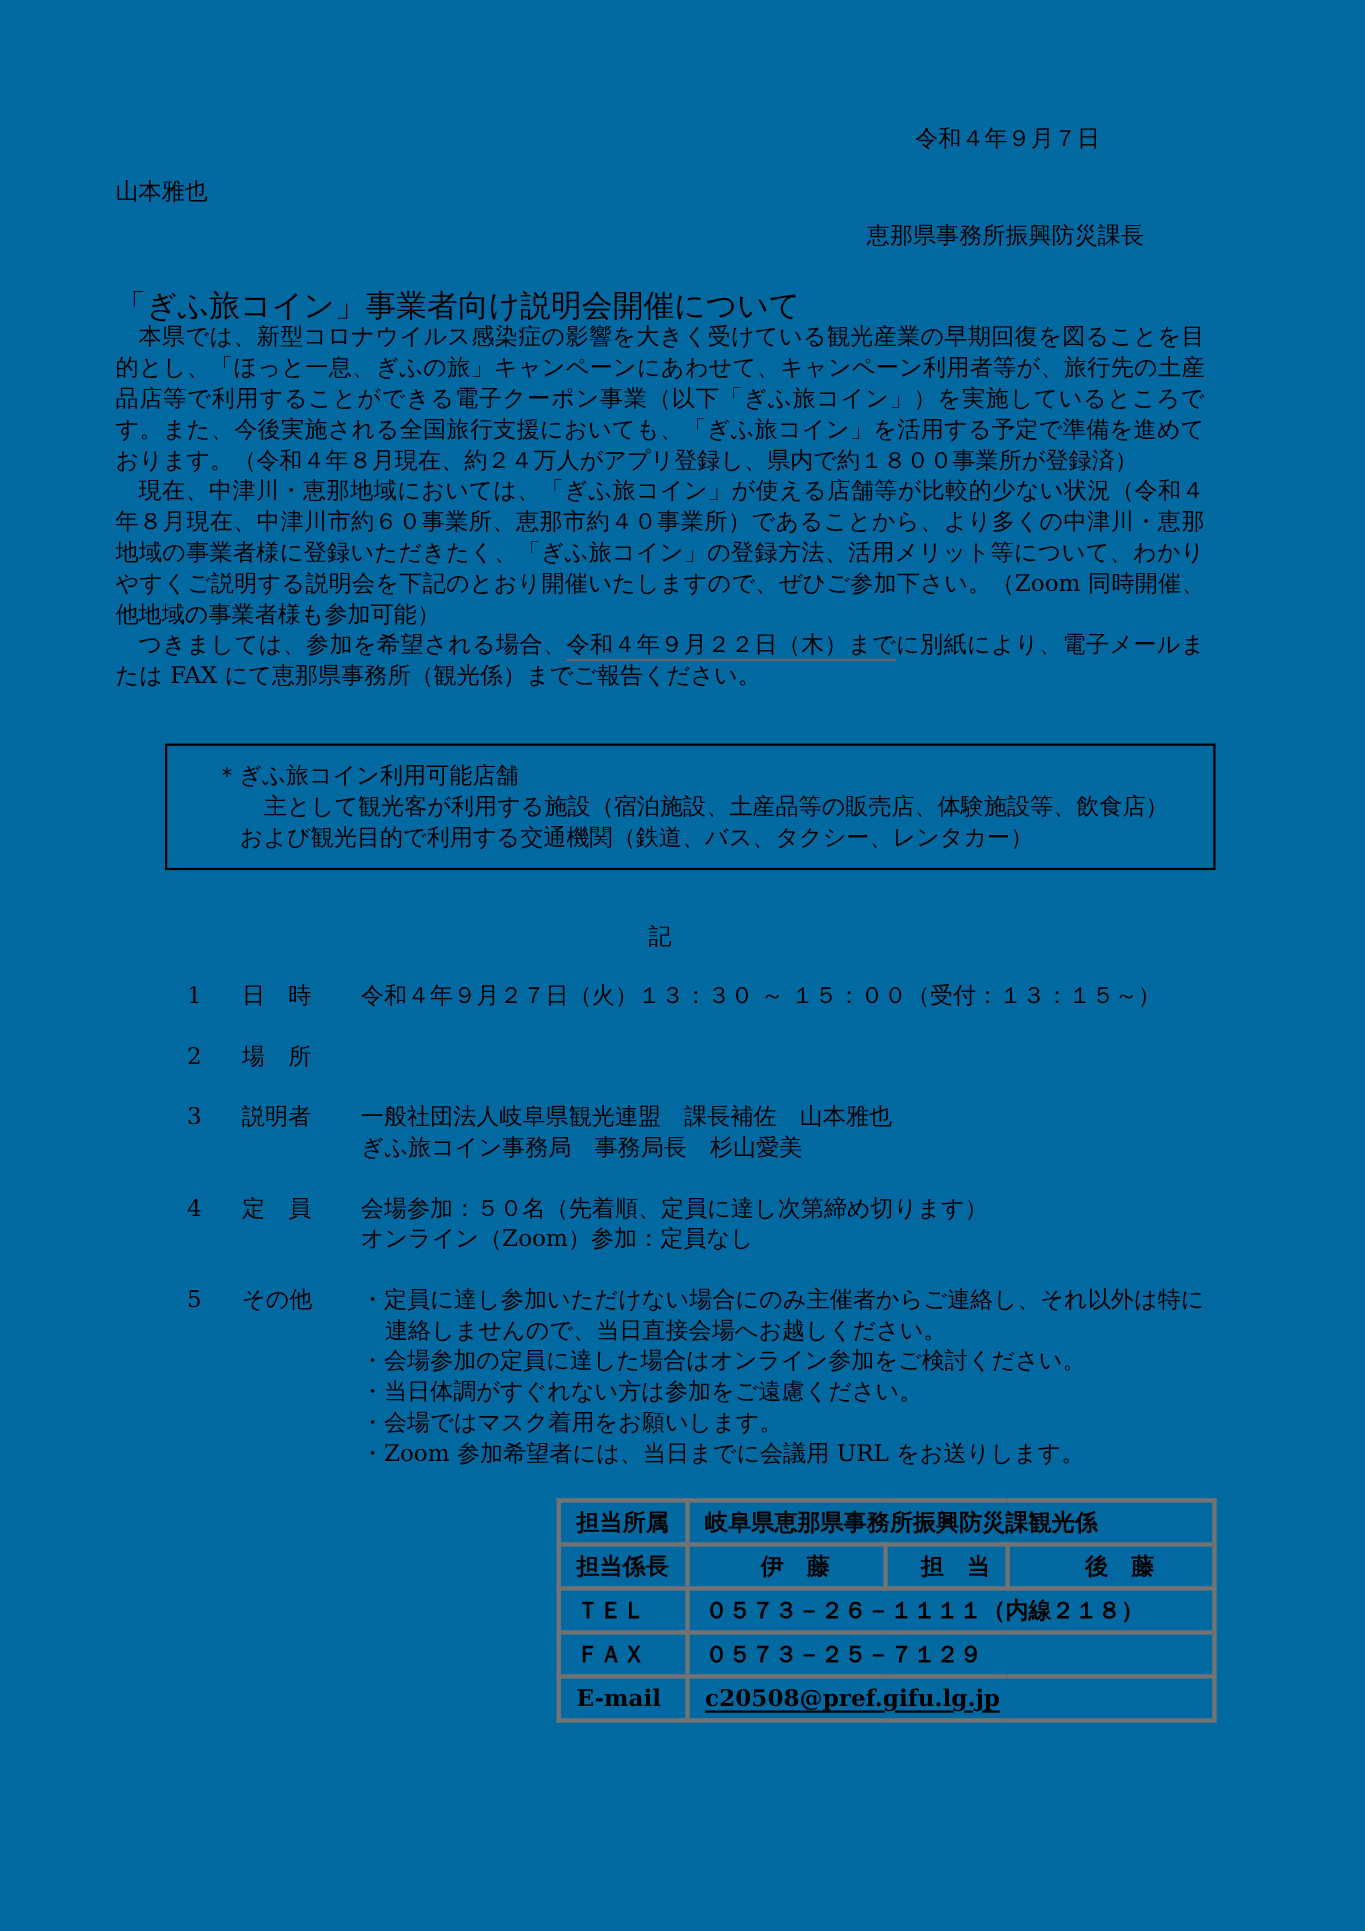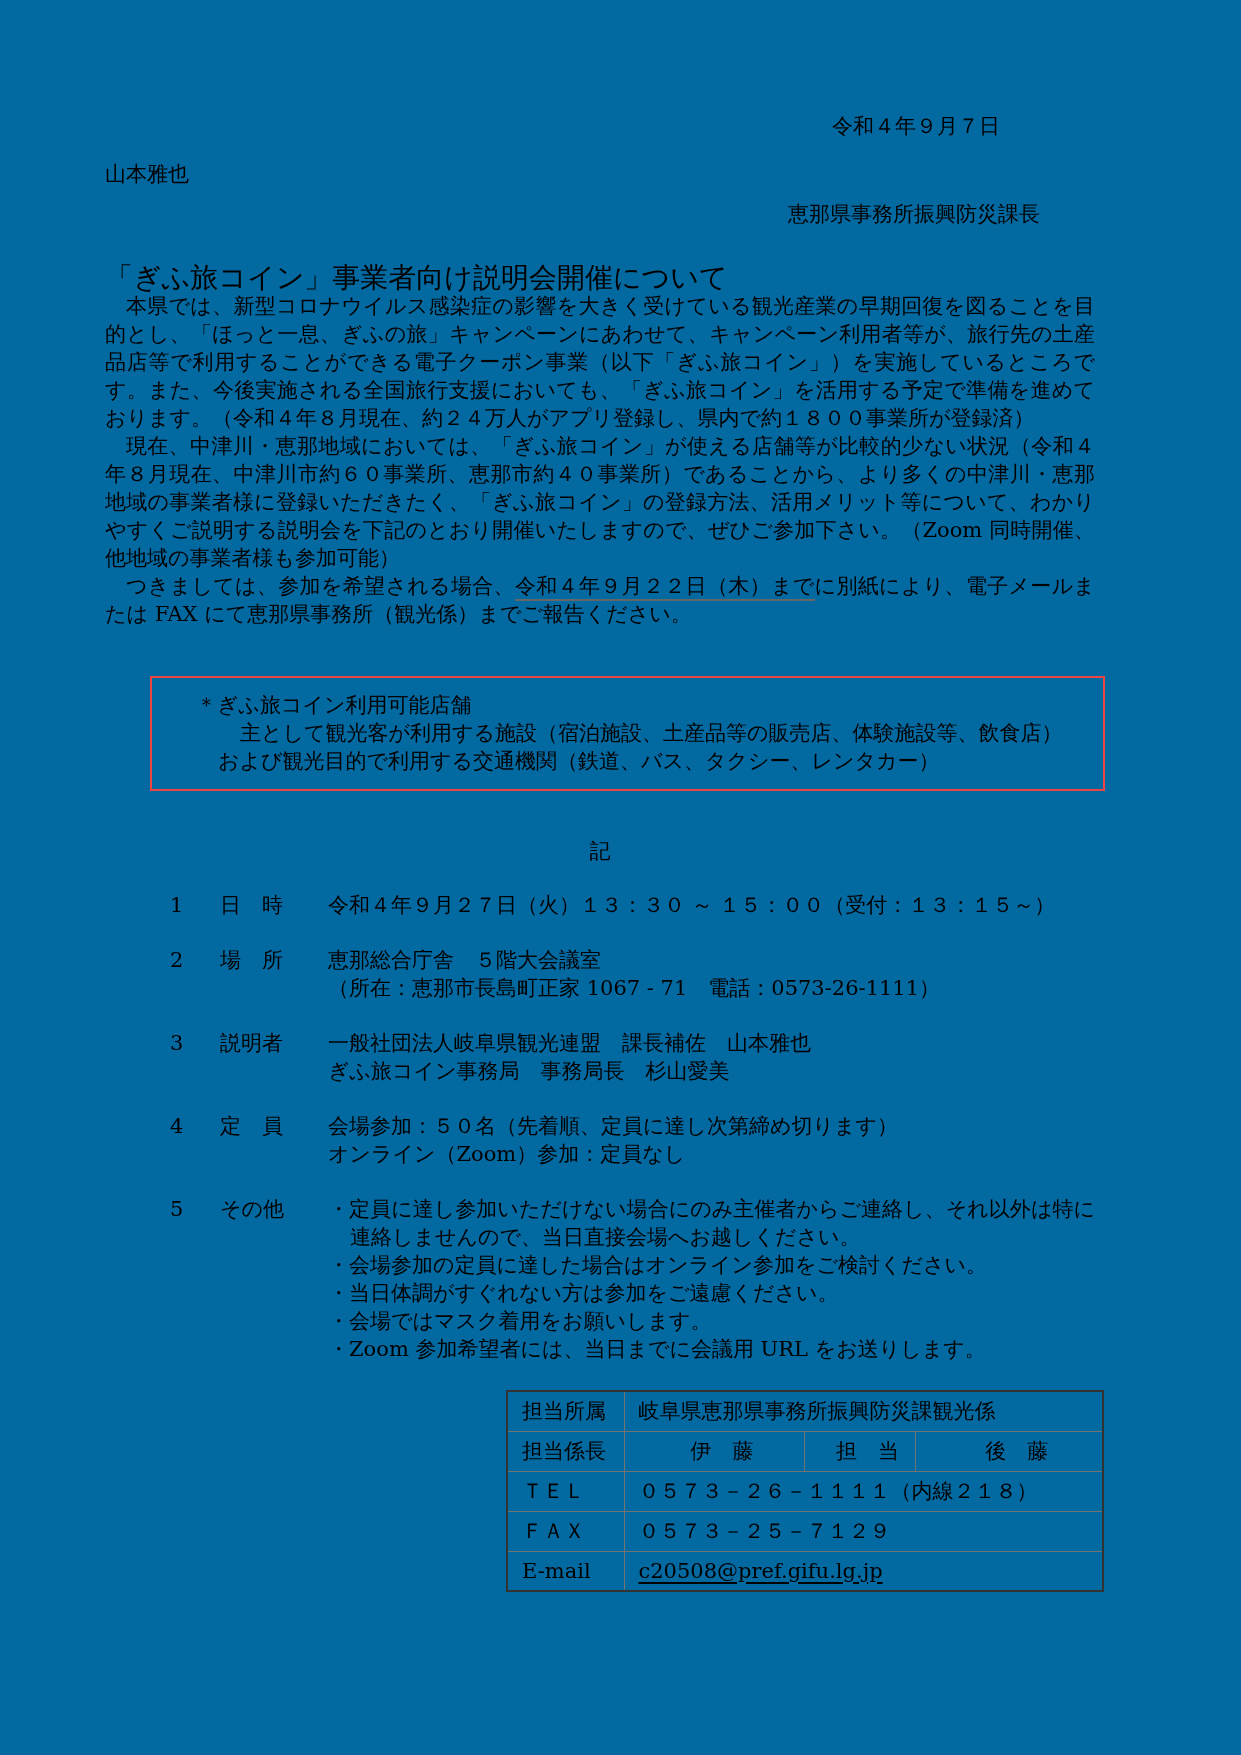--- a/index.html
+++ b/index.html
@@ -47,21 +47,21 @@
   .para.first{margin-top:18px;}
   .u-deadline{
     border-bottom:2px solid #666;
     padding-bottom:1px;
   }
   .note-box{
     margin-top:48px;
     margin-left:45px;
     width:955px;
     box-sizing:border-box;
-    border:2px solid #ef4444;
+    border:2px solid #000000;
     padding:13px 16px 14px 16px;
   }
   .note-box .nb-line1{padding-left:28px;}
   .note-box .nb-line2{padding-left:72px;}
   .note-box .nb-line3{padding-left:50px;}
   .ki-heading{
     margin-top:46px;
     text-align:center;
   }
   .items{margin-top:26px;}
@@ -87,22 +87,22 @@
   }
   .contact-table{
     margin-top:24px;
     margin-left:401px;
     border-collapse:collapse;
     table-layout:fixed;
     width:596px;
     font-size:21px;
   }
   .contact-table td,.contact-table th{
-    border:1px solid #737373;
-    font-weight:normal;
+    border:4px solid #737373;
+    font-weight:bold;
     text-align:left;
     height:40px;
     padding:2px 6px 2px 14px;
     box-sizing:border-box;
     vertical-align:middle;
     overflow:hidden;
     white-space:nowrap;
     margin-left:20px;
   }
   .contact-table{border:2px solid #333;}
@@ -147,24 +147,20 @@
       <div class="item-no">1</div>
       <div class="item-label">日　時</div>
       <div class="item-content">
         <div>令和４年９月２７日（火）１３：３０ ～ １５：００（受付：１３：１５～）</div>
       </div>
     </div>
 
     <div class="item">
       <div class="item-no">2</div>
       <div class="item-label">場　所</div>
-      <div class="item-content">
-        <div>恵那総合庁舎　５階大会議室</div>
-        <div>（所在：恵那市長島町正家 1067 - 71　電話：0573-26-1111）</div>
-      </div>
     </div>
 
     <div class="item">
       <div class="item-no">3</div>
       <div class="item-label">説明者</div>
       <div class="item-content">
         <div>一般社団法人岐阜県観光連盟　課長補佐　山本雅也</div>
         <div>ぎふ旅コイン事務局　事務局長　杉山愛美</div>
       </div>
     </div>

